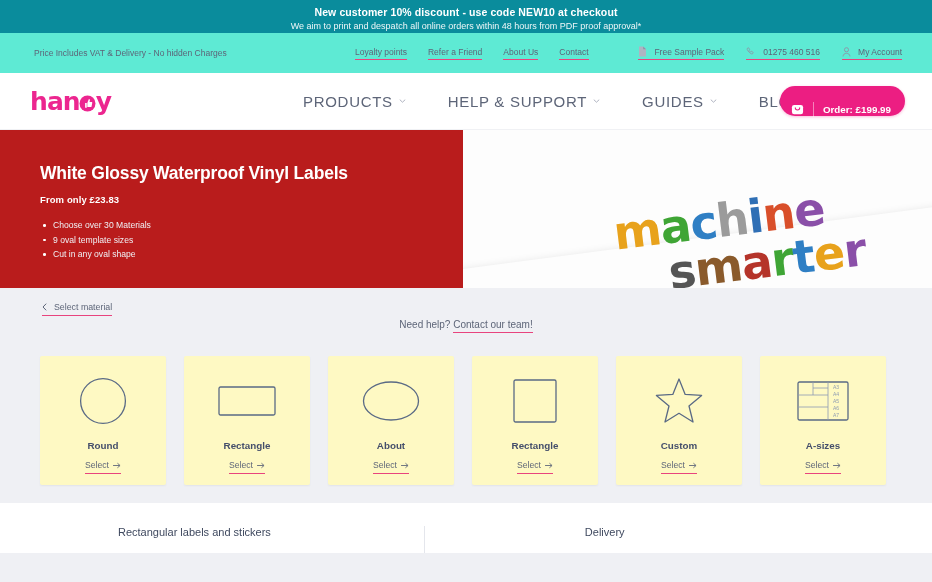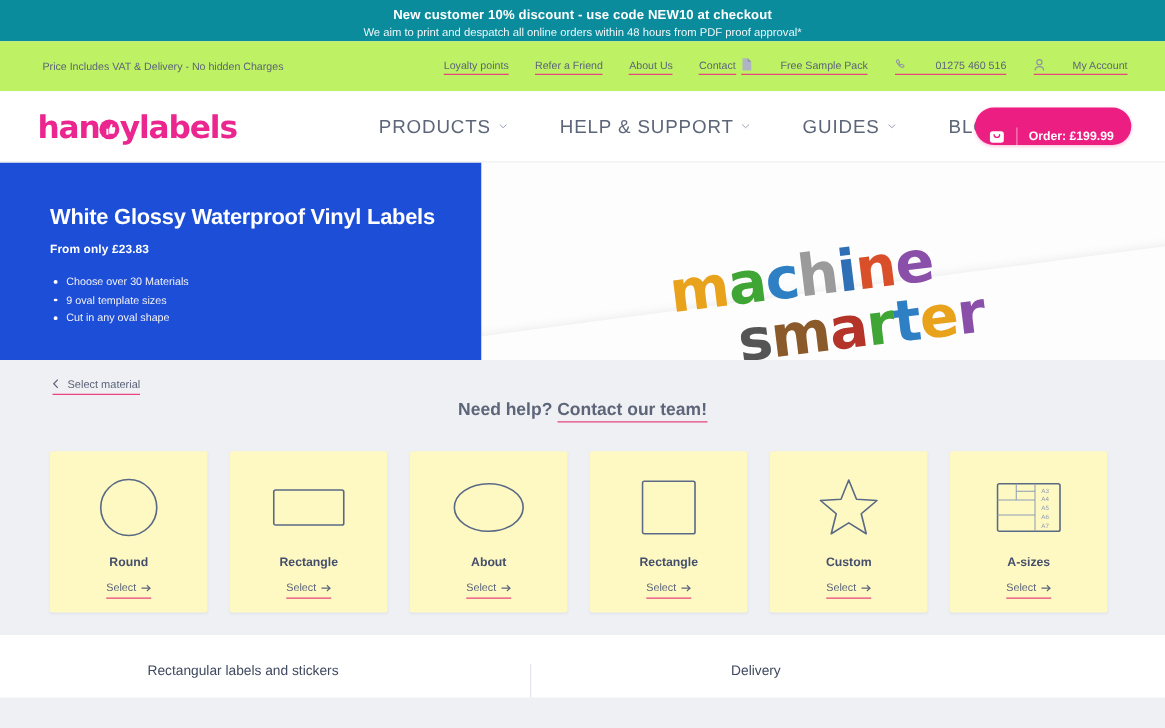--- a/index.html
+++ b/index.html
@@ -18,21 +18,21 @@
     text-align: center;
     padding: 6px 0 8px 0;
     height: 33px;
   }
   .promo-line1 { font-size: 10.5px; font-weight: 700; letter-spacing: .1px; line-height: 13px; }
   .promo-line1 .code { font-weight: 700; }
   .promo-line2 { font-size: 9px; font-weight: 400; opacity: .93; line-height: 12px; margin-top: 1px; }
 
   
   .utility {
-    background: #bef264;
+    background: #5eead4;
     height: 40px;
     display: flex;
     align-items: center;
     padding: 0 34px;
     font-size: 8.5px;
     color: #5d6578;
     position: relative;
   }
   .utility-note { white-space: nowrap; }
   .util-center {
@@ -54,21 +54,21 @@
     color: #5d6578;
     border-bottom: 1.2px solid #e8447e;
     padding-bottom: 2px;
     text-decoration: none;
     white-space: nowrap;
     cursor: pointer;
   }
   .util-item {
     display: flex;
     align-items: center;
-    gap: 22px;
+    gap: 7px;
     border-bottom: 1.2px solid #e8447e;
     padding-bottom: 2px;
     cursor: pointer;
     white-space: nowrap;
   }
   .util-item .ic { display: flex; align-items: center; color: #8d94a6; }
 
   
   .header {
     background: #ffffff;
@@ -130,22 +130,22 @@
   .order-sep { width: 1px; height: 15px; background: rgba(255,255,255,.45); }
 
   
   .hero {
     height: 158px;
     display: flex;
     position: relative;
     overflow: hidden;
   }
   .hero-panel {
-    width: 385px;
-    background: #1d4ed8;
+    width: 463px;
+    background: #b91c1c;
     padding: 32px 23px 20px 40px;
     color: #fff;
     flex: none;
     z-index: 2;
   }
   .hero-title {
     font-size: 17.5px;
     font-weight: 700;
     letter-spacing: -0.2px;
     line-height: 22px;
@@ -195,23 +195,22 @@
   }
   .picker-head { text-align: center; }
   .picker-title {
     font-size: 16.5px;
     font-weight: 700;
     color: #3f495f;
     letter-spacing: -.2px;
   }
   .picker-sub {
     margin-top: 9px;
-    font-size: 14px;
+    font-size: 10px;
     color: #5d6578;
-    font-weight: bold;
   }
   .picker-sub .contact {
     border-bottom: 1.1px solid #e8447e;
     padding-bottom: 2px;
     cursor: pointer;
   }
 
   .cards {
     display: flex;
     gap: 18px;
@@ -318,21 +317,20 @@
 <div class="header">
   <div class="logo">
     <span class="logo-text">han</span>
     <span class="logo-thumb">
       <svg width="17" height="17" viewBox="0 0 20 20">
         <circle cx="10" cy="10" r="9.4" fill="#ec268f"></circle>
         <path d="M7.2 9.3h1.9V15H7.2zM9.8 9.3l1.5-3.9c.2-.5.8-.7 1.2-.4.3.2.5.6.4 1l-.5 2.1h2.3c.6 0 1 .5.9 1.1l-.8 4.2c-.1.4-.5.7-.9.7H9.8z" fill="#ffffff"></path>
       </svg>
     </span>
     <span class="logo-text">y</span>
-    <span class="logo-text">labels</span>
   </div>
 
   <div class="nav">
     <span class="nav-item">
       <span>PRODUCTS</span>
       <svg class="chev" viewBox="0 0 8 5">
           <path d="M.6.8 4 4 7.4.8" fill="none" stroke="#9aa0b0" stroke-width="1"></path>
         </svg>
     </span>
     <span class="nav-item">

